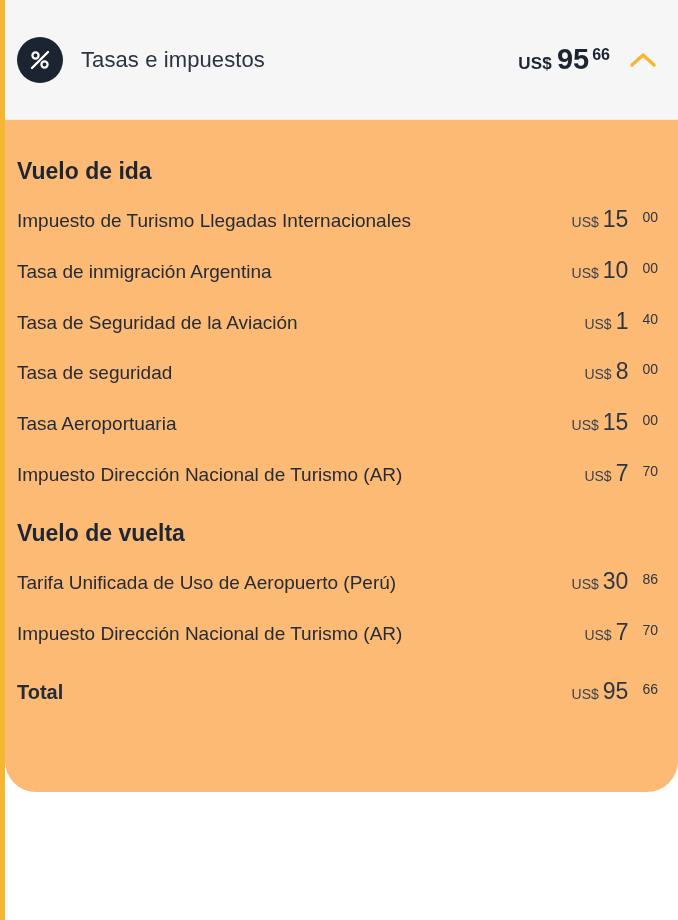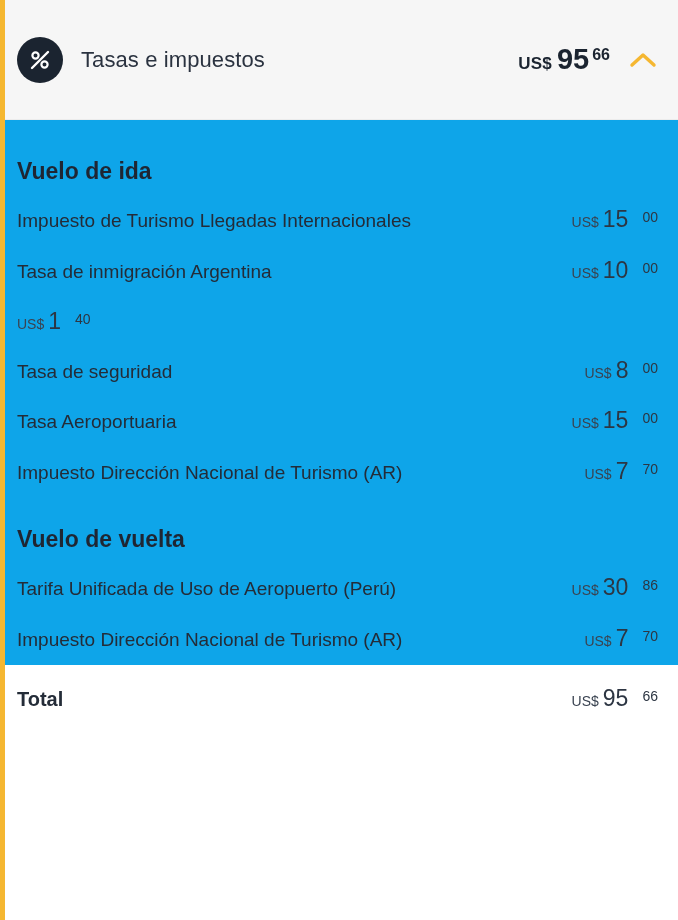--- a/index.html
+++ b/index.html
@@ -24,23 +24,24 @@
     width: 5px;
     height: 920px;
     background: #f5b731;
   }
 
   .panel {
     position: absolute;
     left: 5px;
     top: 0;
     width: 673px;
-    height: 665px;
-    background: #0ea5e9;
+    height: 792px;
+    background: #fdba74;
     box-sizing: border-box;
+    border-radius: 31px;
   }
 
   
   .header {
     height: 120px;
     background: #f6f6f6;
     display: flex;
     align-items: center;
     padding: 0 20px 0 12px;
     box-sizing: border-box;
@@ -106,21 +107,21 @@
     padding: 26px 20px 0 12px;
     box-sizing: border-box;
   }
   .section-title {
     font-size: 23px;
     font-weight: bold;
     color: #1f2633;
     margin: 12px 0 10px 0;
   }
   .section-title.second {
-    margin-top: 28px;
+    margin-top: 20px;
   }
 
   .row {
     display: flex;
     align-items: baseline;
     padding: 13px 0;
   }
   .row-label {
     font-size: 19px;
     color: #242c38;
@@ -214,20 +215,21 @@
     <div class="row">
       <div class="row-label">Tasa de inmigración Argentina</div>
       <div class="row-amount">
         <span class="cur">US$</span>
         <span class="int">10</span>
         <span class="dec">00</span>
       </div>
     </div>
 
     <div class="row">
+      <div class="row-label">Tasa de Seguridad de la Aviación</div>
       <div class="row-amount">
         <span class="cur">US$</span>
         <span class="int">1</span>
         <span class="dec">40</span>
       </div>
     </div>
 
     <div class="row">
       <div class="row-label">Tasa de seguridad</div>
       <div class="row-amount">

